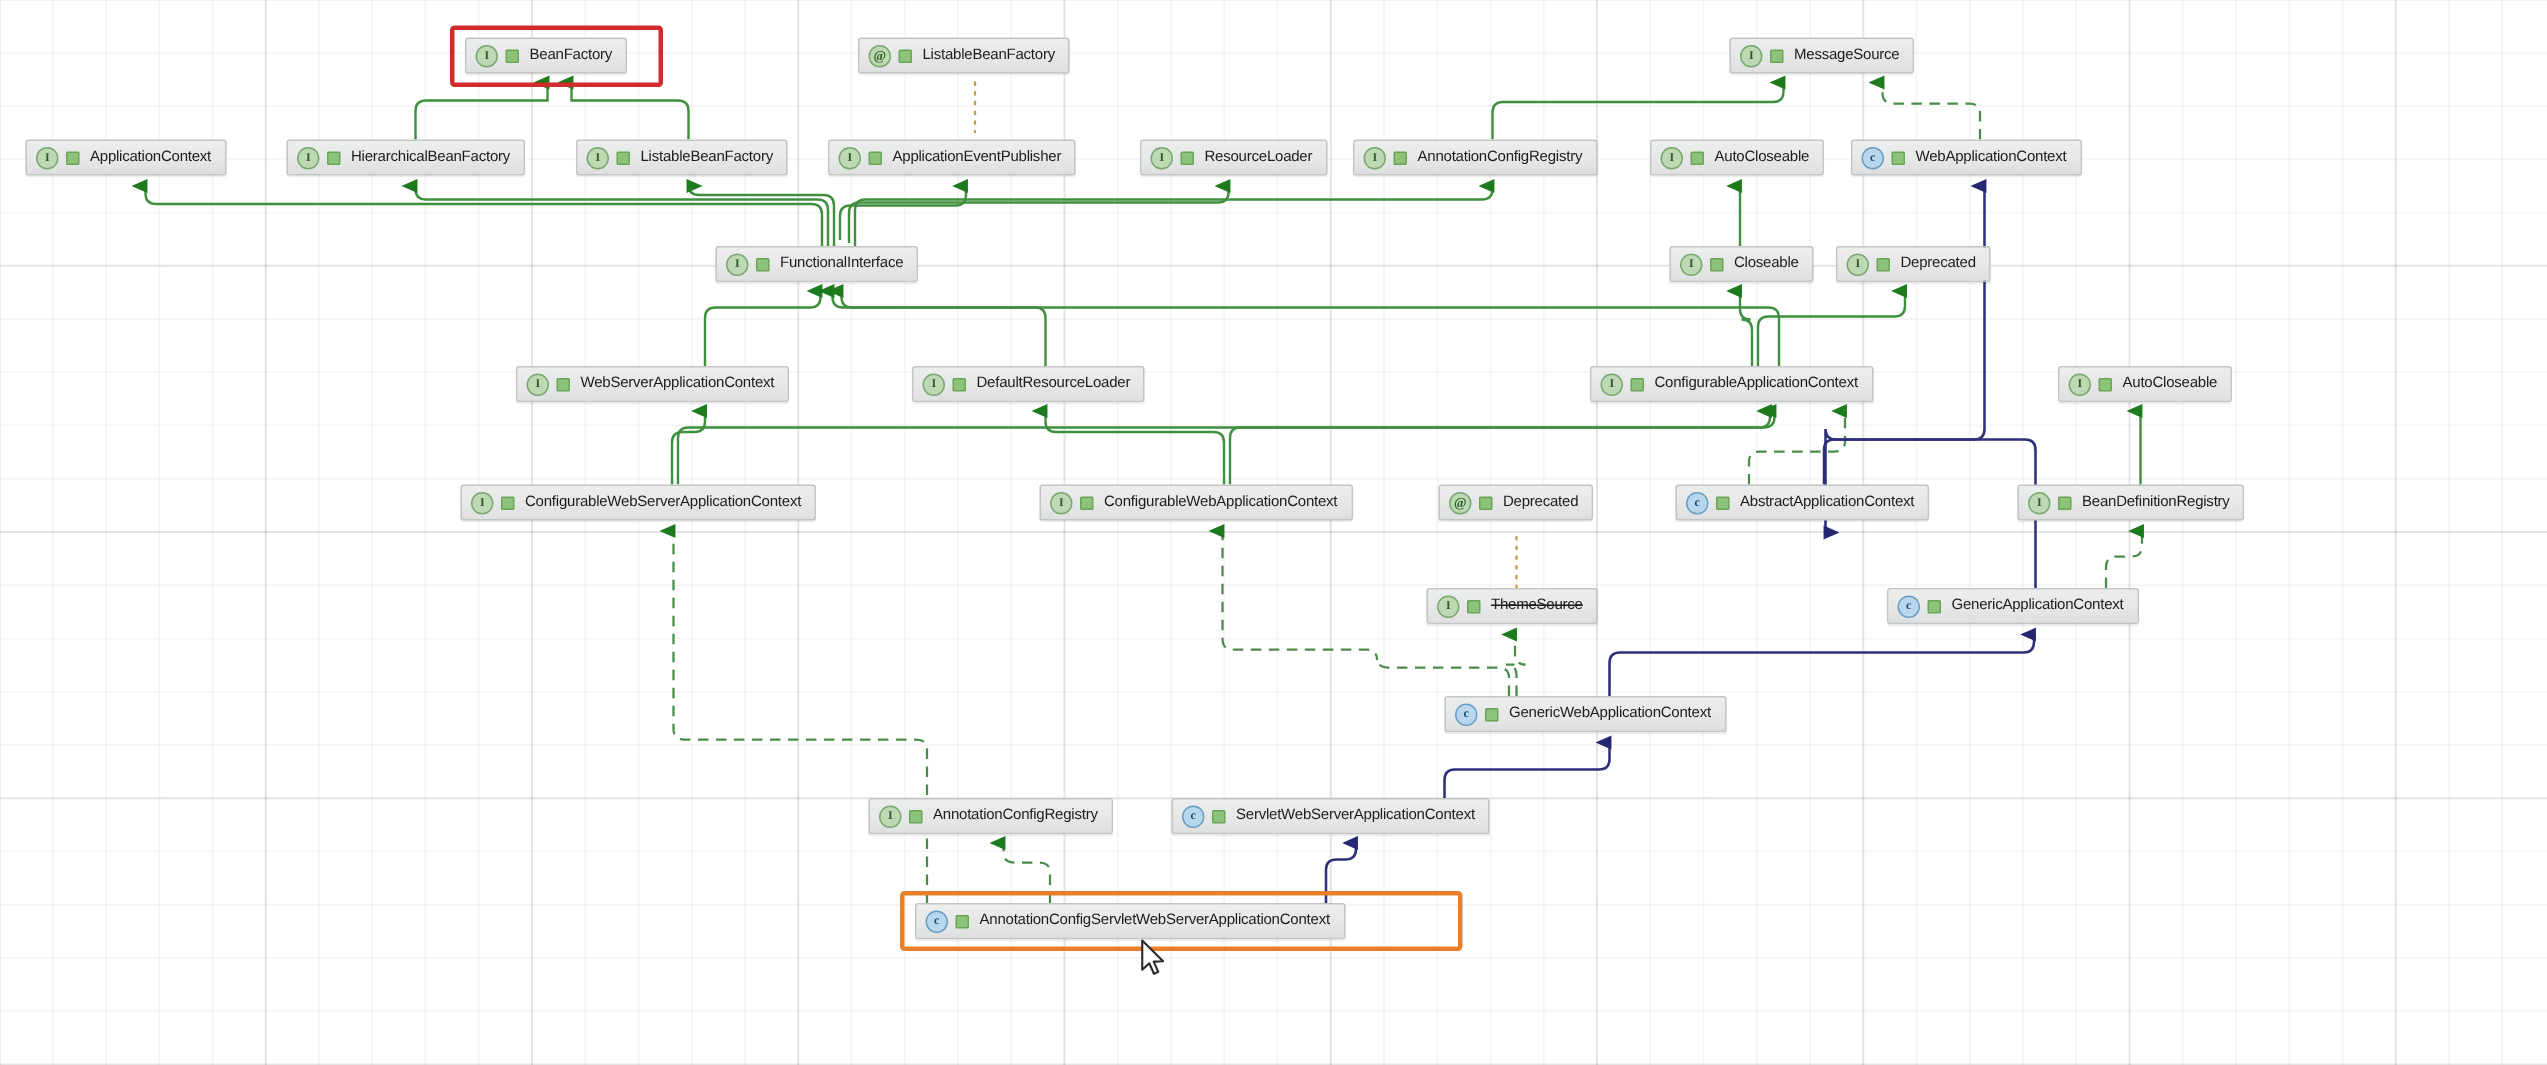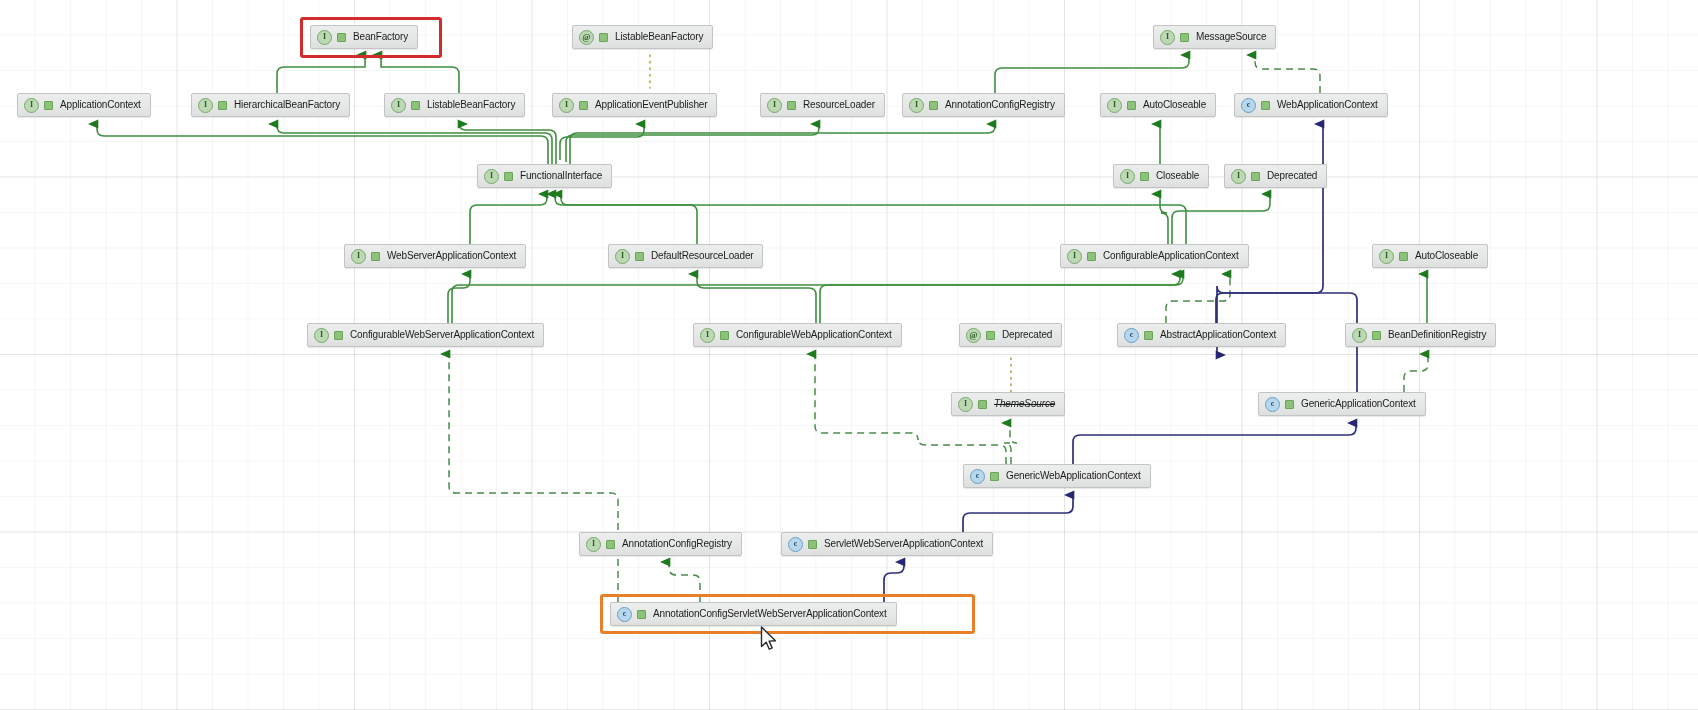--- a/index.html
+++ b/index.html
@@ -40,21 +40,21 @@
     box-shadow:0 1px 1px rgba(0,0,0,0.09);
     white-space:nowrap;
     z-index:5;
   }
   .node .lbl{
     font-size:10px;
     color:#1c1c1c;
     letter-spacing:-0.15px;
     line-height:1;
   }
-  .node.strike .lbl{text-decoration:line-through;text-decoration-thickness:1px;font-style:italic;}
+  .node.strike .lbl{text-decoration:line-through;text-decoration-thickness:1px;}
 
   
   .tico{
     width:13px;height:13px;border-radius:50%;
     display:inline-flex;align-items:center;justify-content:center;
     font-size:8px;font-weight:bold;line-height:1;flex:0 0 auto;
     font-family:"Liberation Serif", serif;
   }
   .tico.iface{background:#bcd9b4;border:1px solid #7aa86f;color:#2f5c28;}
   .tico.cls{background:#b9d7ec;border:1px solid #6a9fc4;color:#14496e;}

